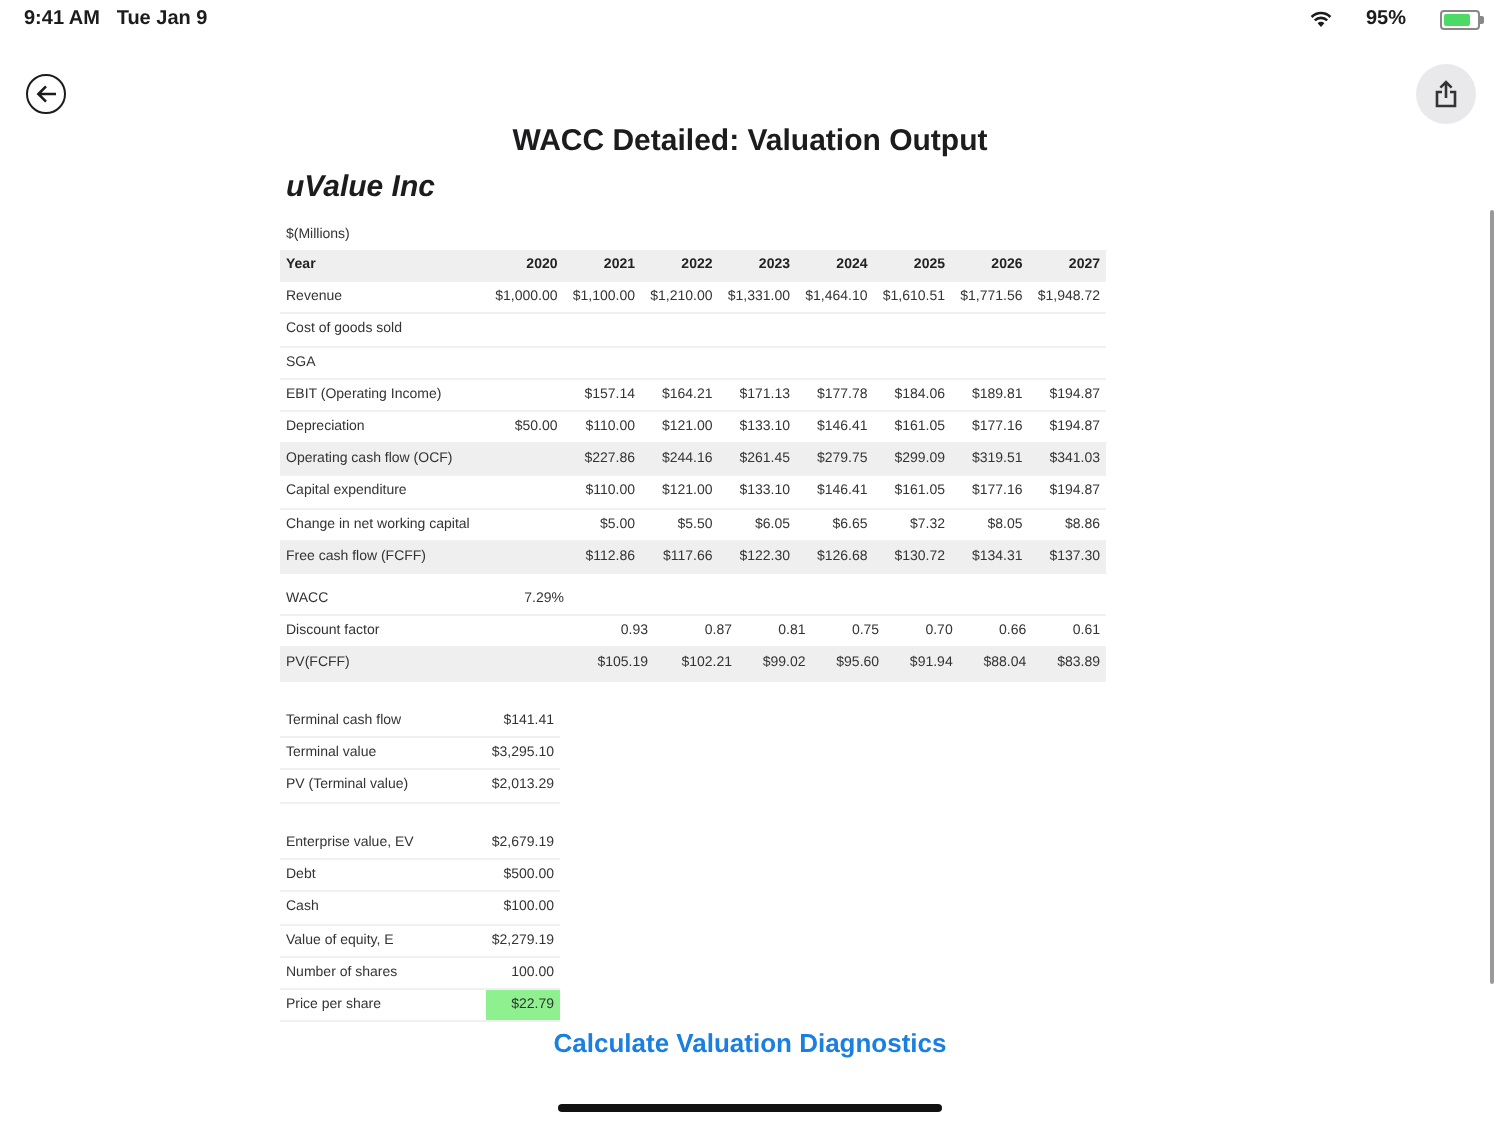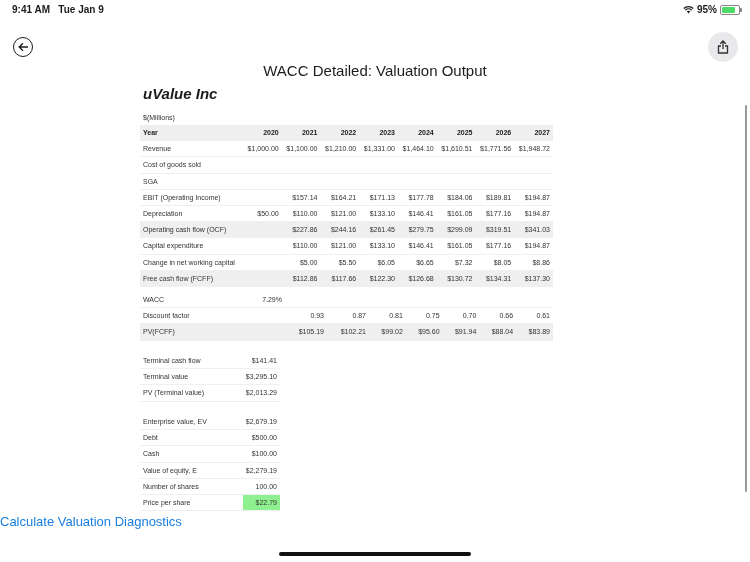--- a/index.html
+++ b/index.html
@@ -2,41 +2,41 @@
 <html><head>
 <meta charset="utf-8">
 <style>
   html, body { margin:0; padding:0; }
   body {
     width:750px; height:562px; background:#ffffff; position:relative; overflow:hidden;
     font-family:"Liberation Sans", sans-serif; color:#1c1c1e;
   }
   .status-bar { position:absolute; top:0; left:0; width:750px; height:20px; }
   .status-time { position:absolute; left:12px; top:4px; font-size:10px; font-weight:bold; }
-  .status-right { position:absolute; right:10px; top:4px; font-size:10px; font-weight:bold; display:flex; align-items:center; gap:3px; }
+  .status-right { position:absolute; right:10px; top:4px; font-size:10px; font-weight:bold; display:flex; align-items:center; gap:17px; }
   .battery { width:18px; height:8px; border:1px solid #888; border-radius:2px; position:relative; display:inline-block; }
   .battery-fill { position:absolute; left:1px; top:1px; bottom:1px; width:13px; background:#4cd964; border-radius:1px; }
   .battery-cap { position:absolute; right:-3px; top:2px; width:2px; height:4px; background:#888; border-radius:0 1px 1px 0; }
 
   .back-btn { position:absolute; left:13px; top:37px; width:20px; height:20px; border:1.5px solid #1c1c1e; border-radius:50%; box-sizing:border-box; display:flex; align-items:center; justify-content:center; cursor:pointer; }
   .share-btn { position:absolute; left:708px; top:32px; width:30px; height:30px; border-radius:50%; background:#e9e9eb; display:flex; align-items:center; justify-content:center; cursor:pointer; }
 
-  .page-title { position:absolute; top:62px; left:0; width:750px; text-align:center; font-size:15px; font-weight:normal; }
+  .page-title { position:absolute; top:62px; left:0; width:750px; text-align:center; font-size:15px; font-weight:bold; }
   .company { position:absolute; top:85px; left:143px; font-size:15px; font-weight:bold;font-style:italic; }
   .units { position:absolute; top:114px; left:143px; font-size:7px; color:#333; }
 
   .tbl { position:absolute; left:140px; width:413px; border-collapse:collapse; font-size:7px; color:#333; }
   .tbl td { height:15.2px; padding:0 3px; border-bottom:0.5px solid #f0f0f0; white-space:nowrap; }
   .tbl td.num { text-align:right; }
   .tbl td.lbl { text-align:left; width:97px; }
   .tbl tr.shaded td { background:#efefef; }
   .tbl tr.header td { font-weight:bold; color:#222; }
   .green { background:#8ef08e !important; }
 
-  .calc-btn { position:absolute; top:514px; left:0; width:750px; text-align:left; font-size:13px; font-weight:normal; color:#1a7fe0; cursor:pointer; }
+  .calc-btn { position:absolute; top:514px; left:0; width:750px; text-align:center; font-size:13px; font-weight:bold; color:#1a7fe0; cursor:pointer; }
   .home-indicator { position:absolute; top:552px; left:279px; width:192px; height:4px; border-radius:2px; background:#111; }
   .scrollbar { position:absolute; left:745px; top:105px; width:2px; height:387px; background:#9a9a9a; border-radius:1px; }
 </style>
 </head>
 <body>
 
 <div class="status-bar">
   <span class="status-time"><span>9:41 AM</span>&nbsp;&nbsp;&nbsp;<span>Tue Jan 9</span></span>
   <span class="status-right">
     <svg width="11" height="9" viewBox="0 0 11 9">

